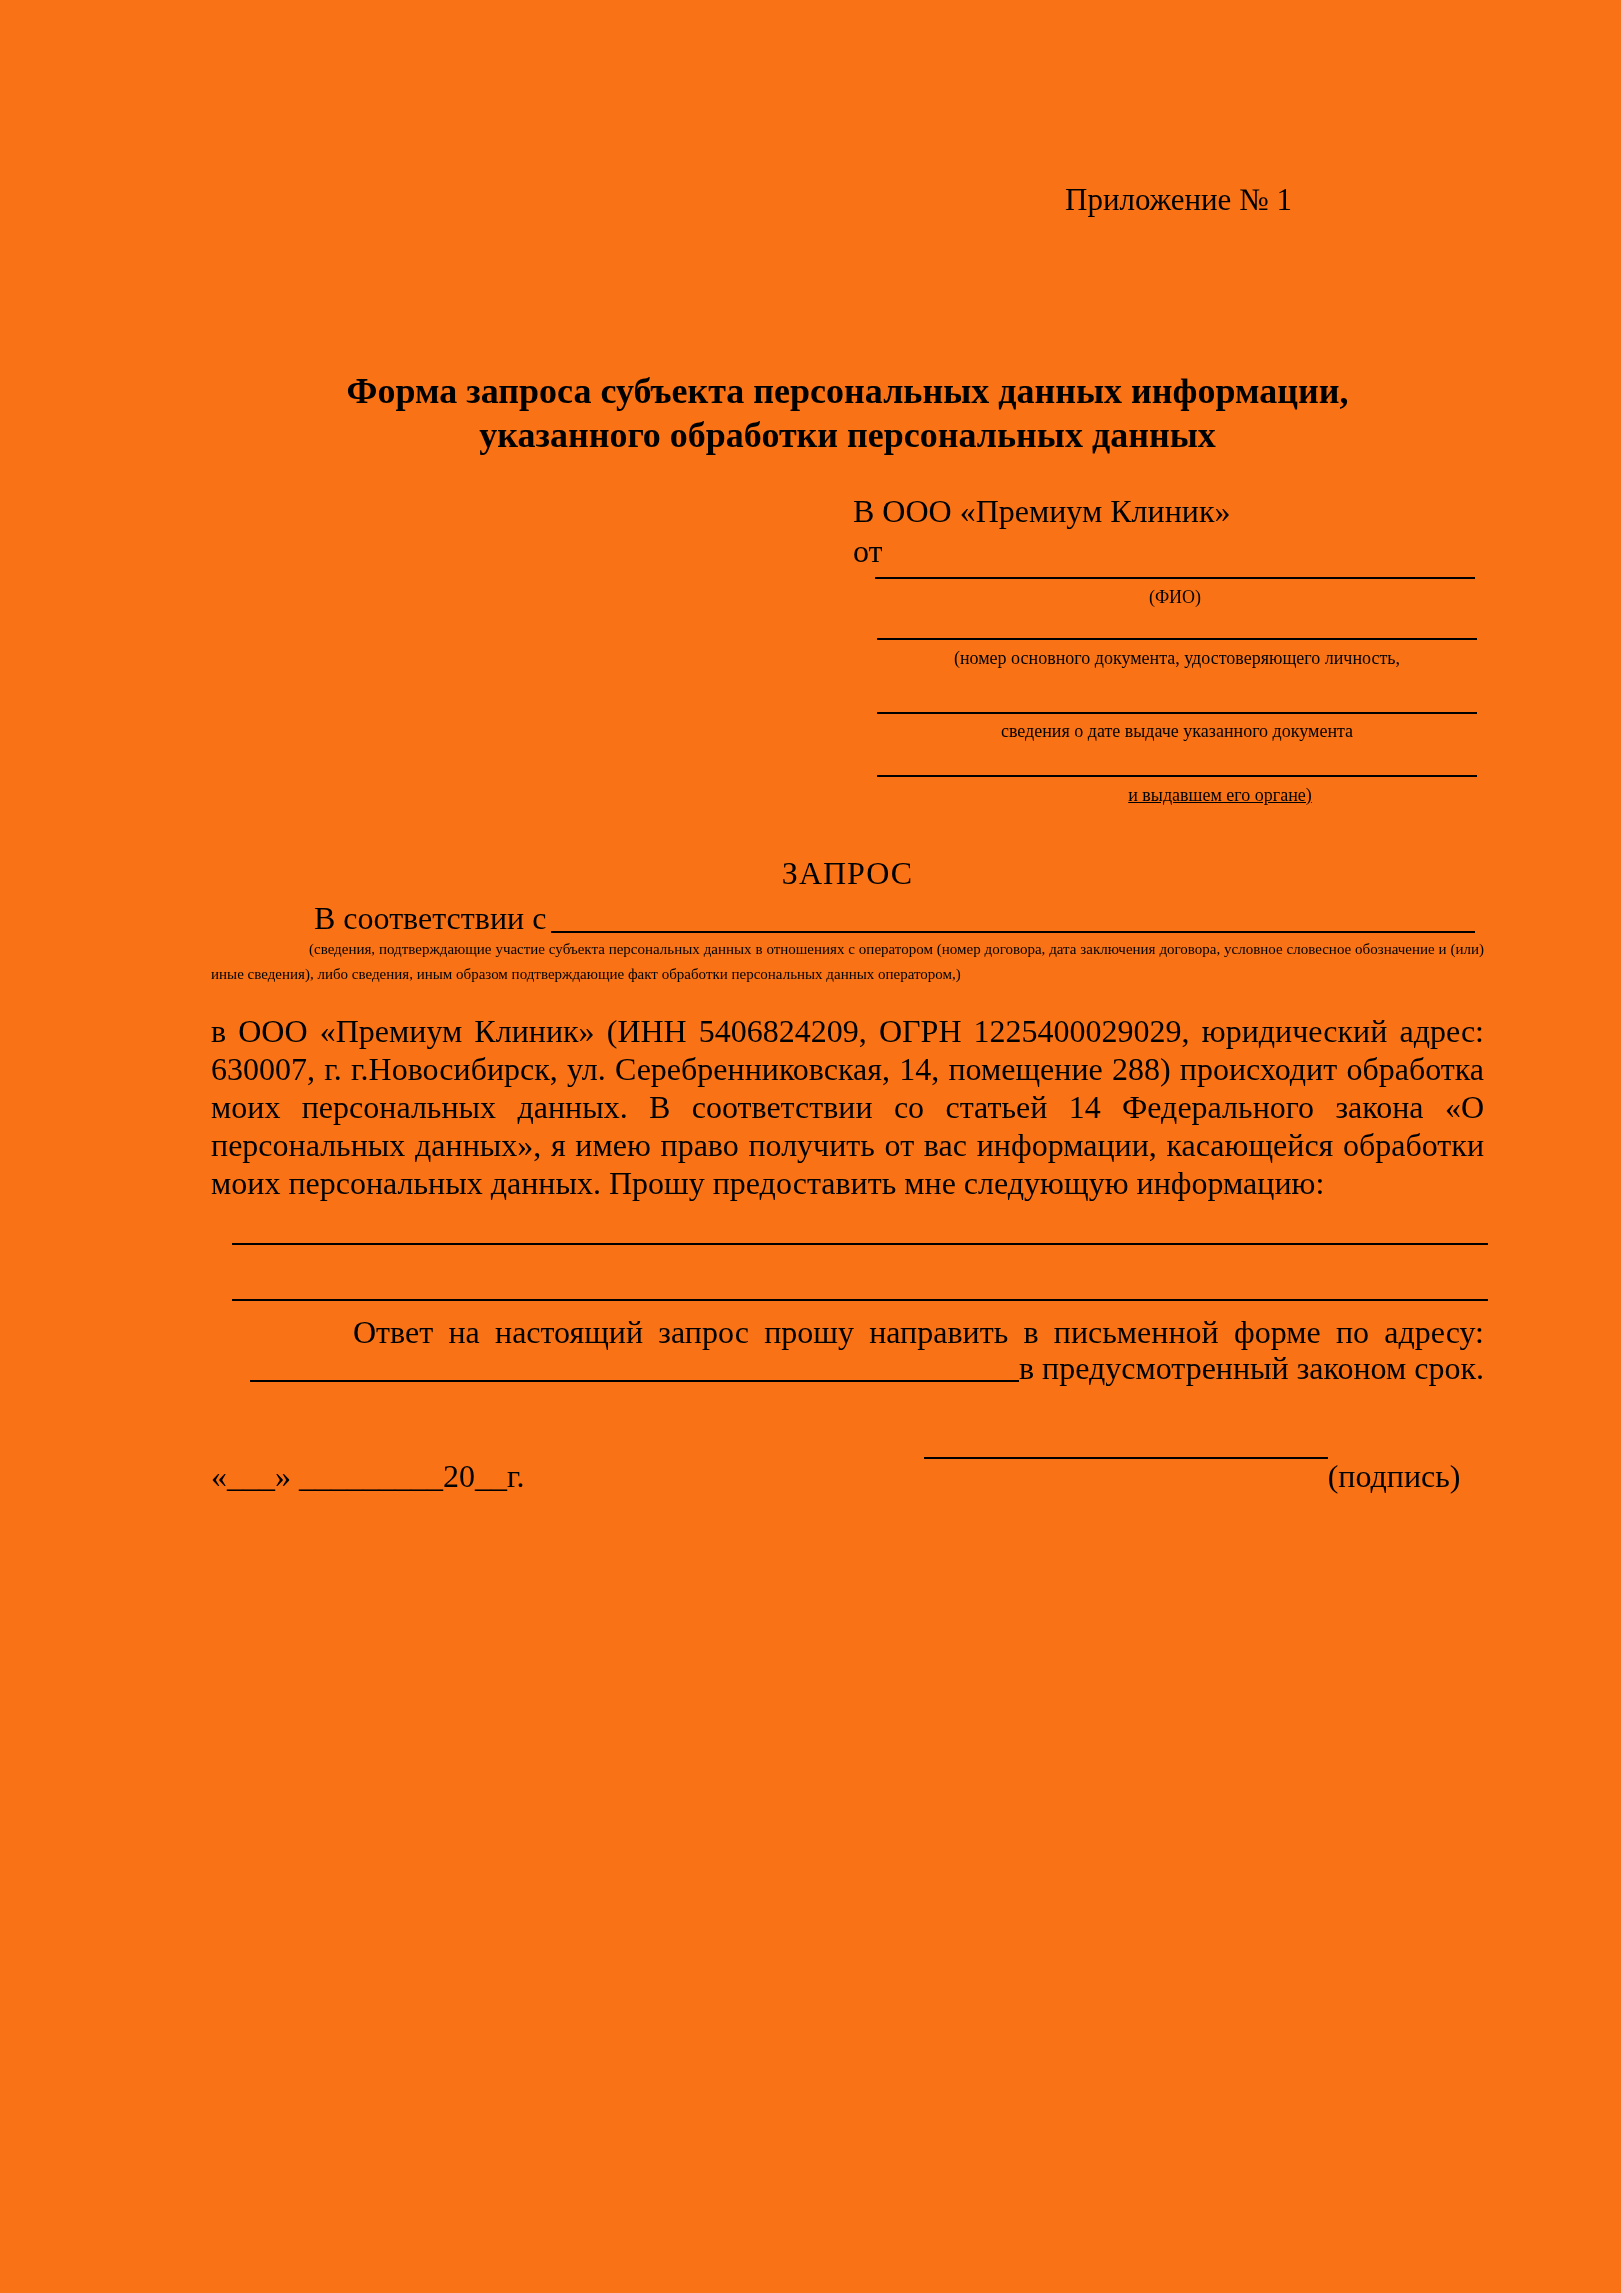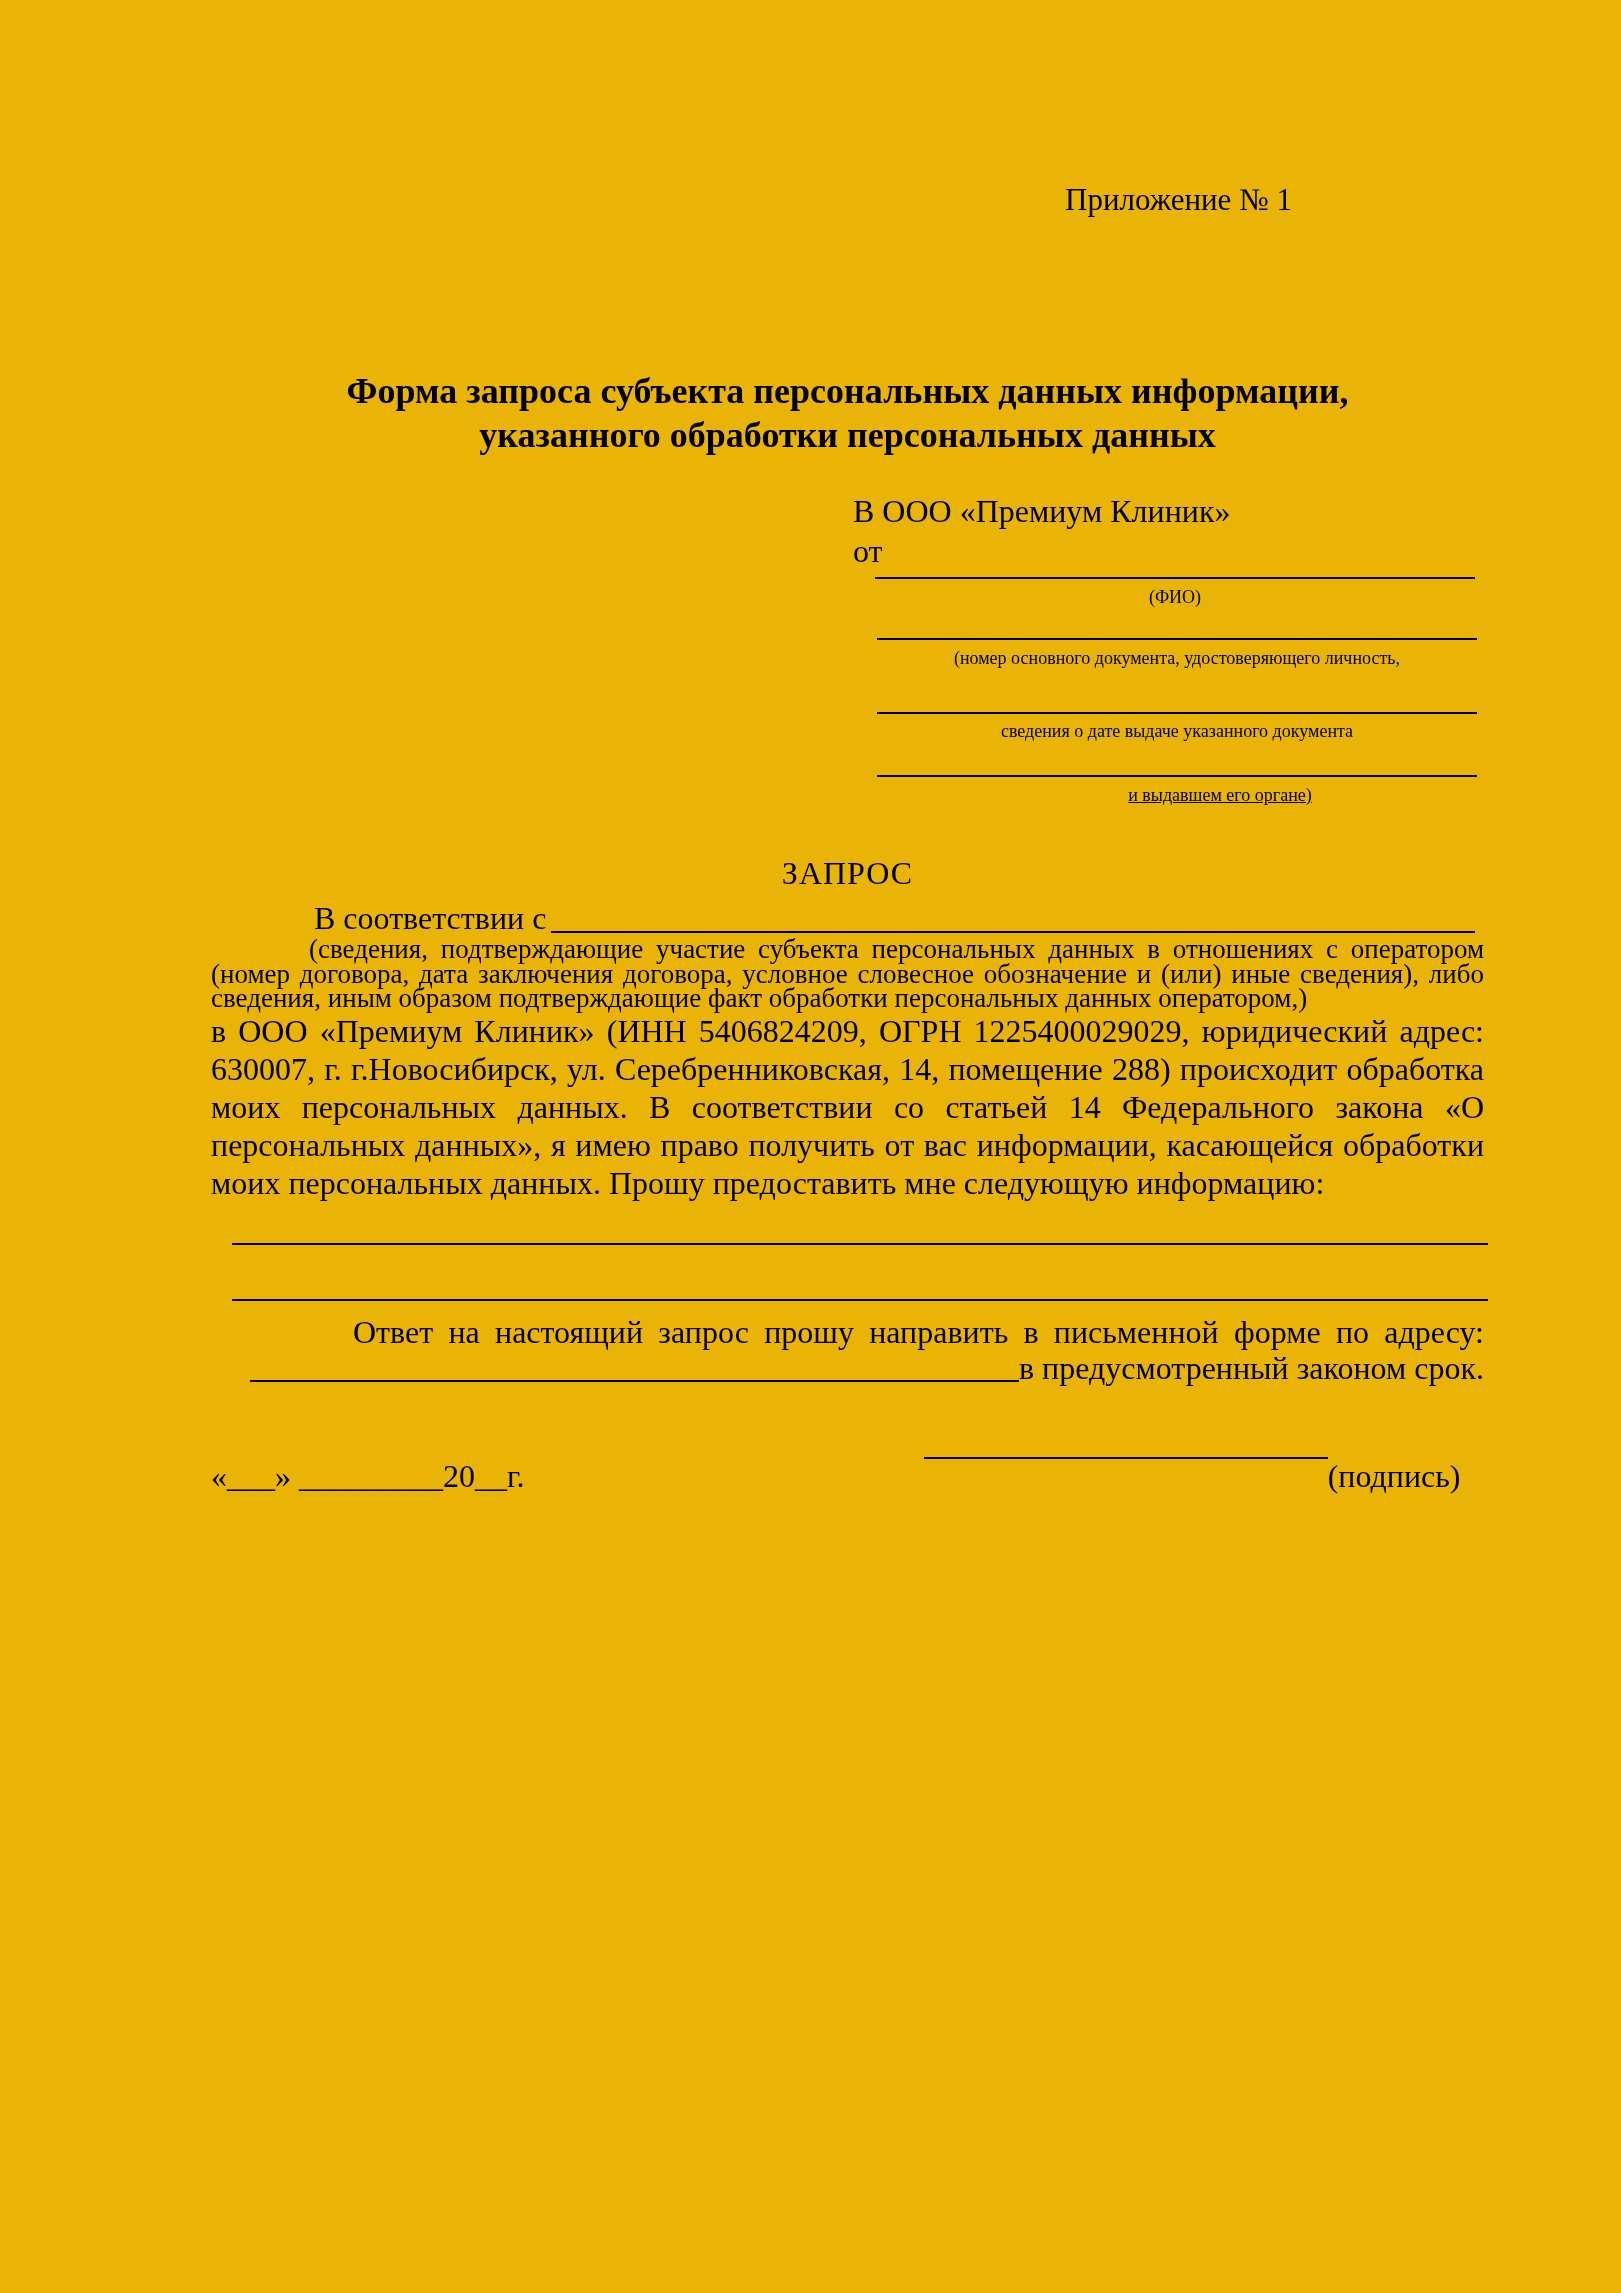--- a/index.html
+++ b/index.html
@@ -4,21 +4,21 @@
 <style>
   html, body {
     margin: 0;
     padding: 0;
     background: #ffffff;
   }
   .page {
     position: relative;
     width: 1621px;
     height: 2294px;
-    background: #eab308;
+    background: #f97316;
     color: #000000;
     font-family: "Liberation Serif", "DejaVu Serif", serif;
     overflow: hidden;
   }
   .abs { position: absolute; }
 
   .appendix-header {
     left: 1065px;
     top: 182px;
     width: 421px;
@@ -69,21 +69,21 @@
     left: 314px;
     top: 900px;
     font-size: 32px;
     white-space: nowrap;
   }
 
   .footnote {
     left: 211px;
     top: 937px;
     width: 1273px;
-    font-size: 27px;
+    font-size: 15px;
     line-height: 24.5px;
     text-align: justify;
     text-indent: 98px;
   }
 
   .body-paragraph {
     left: 211px;
     top: 1012px;
     width: 1273px;
     font-size: 32px;

